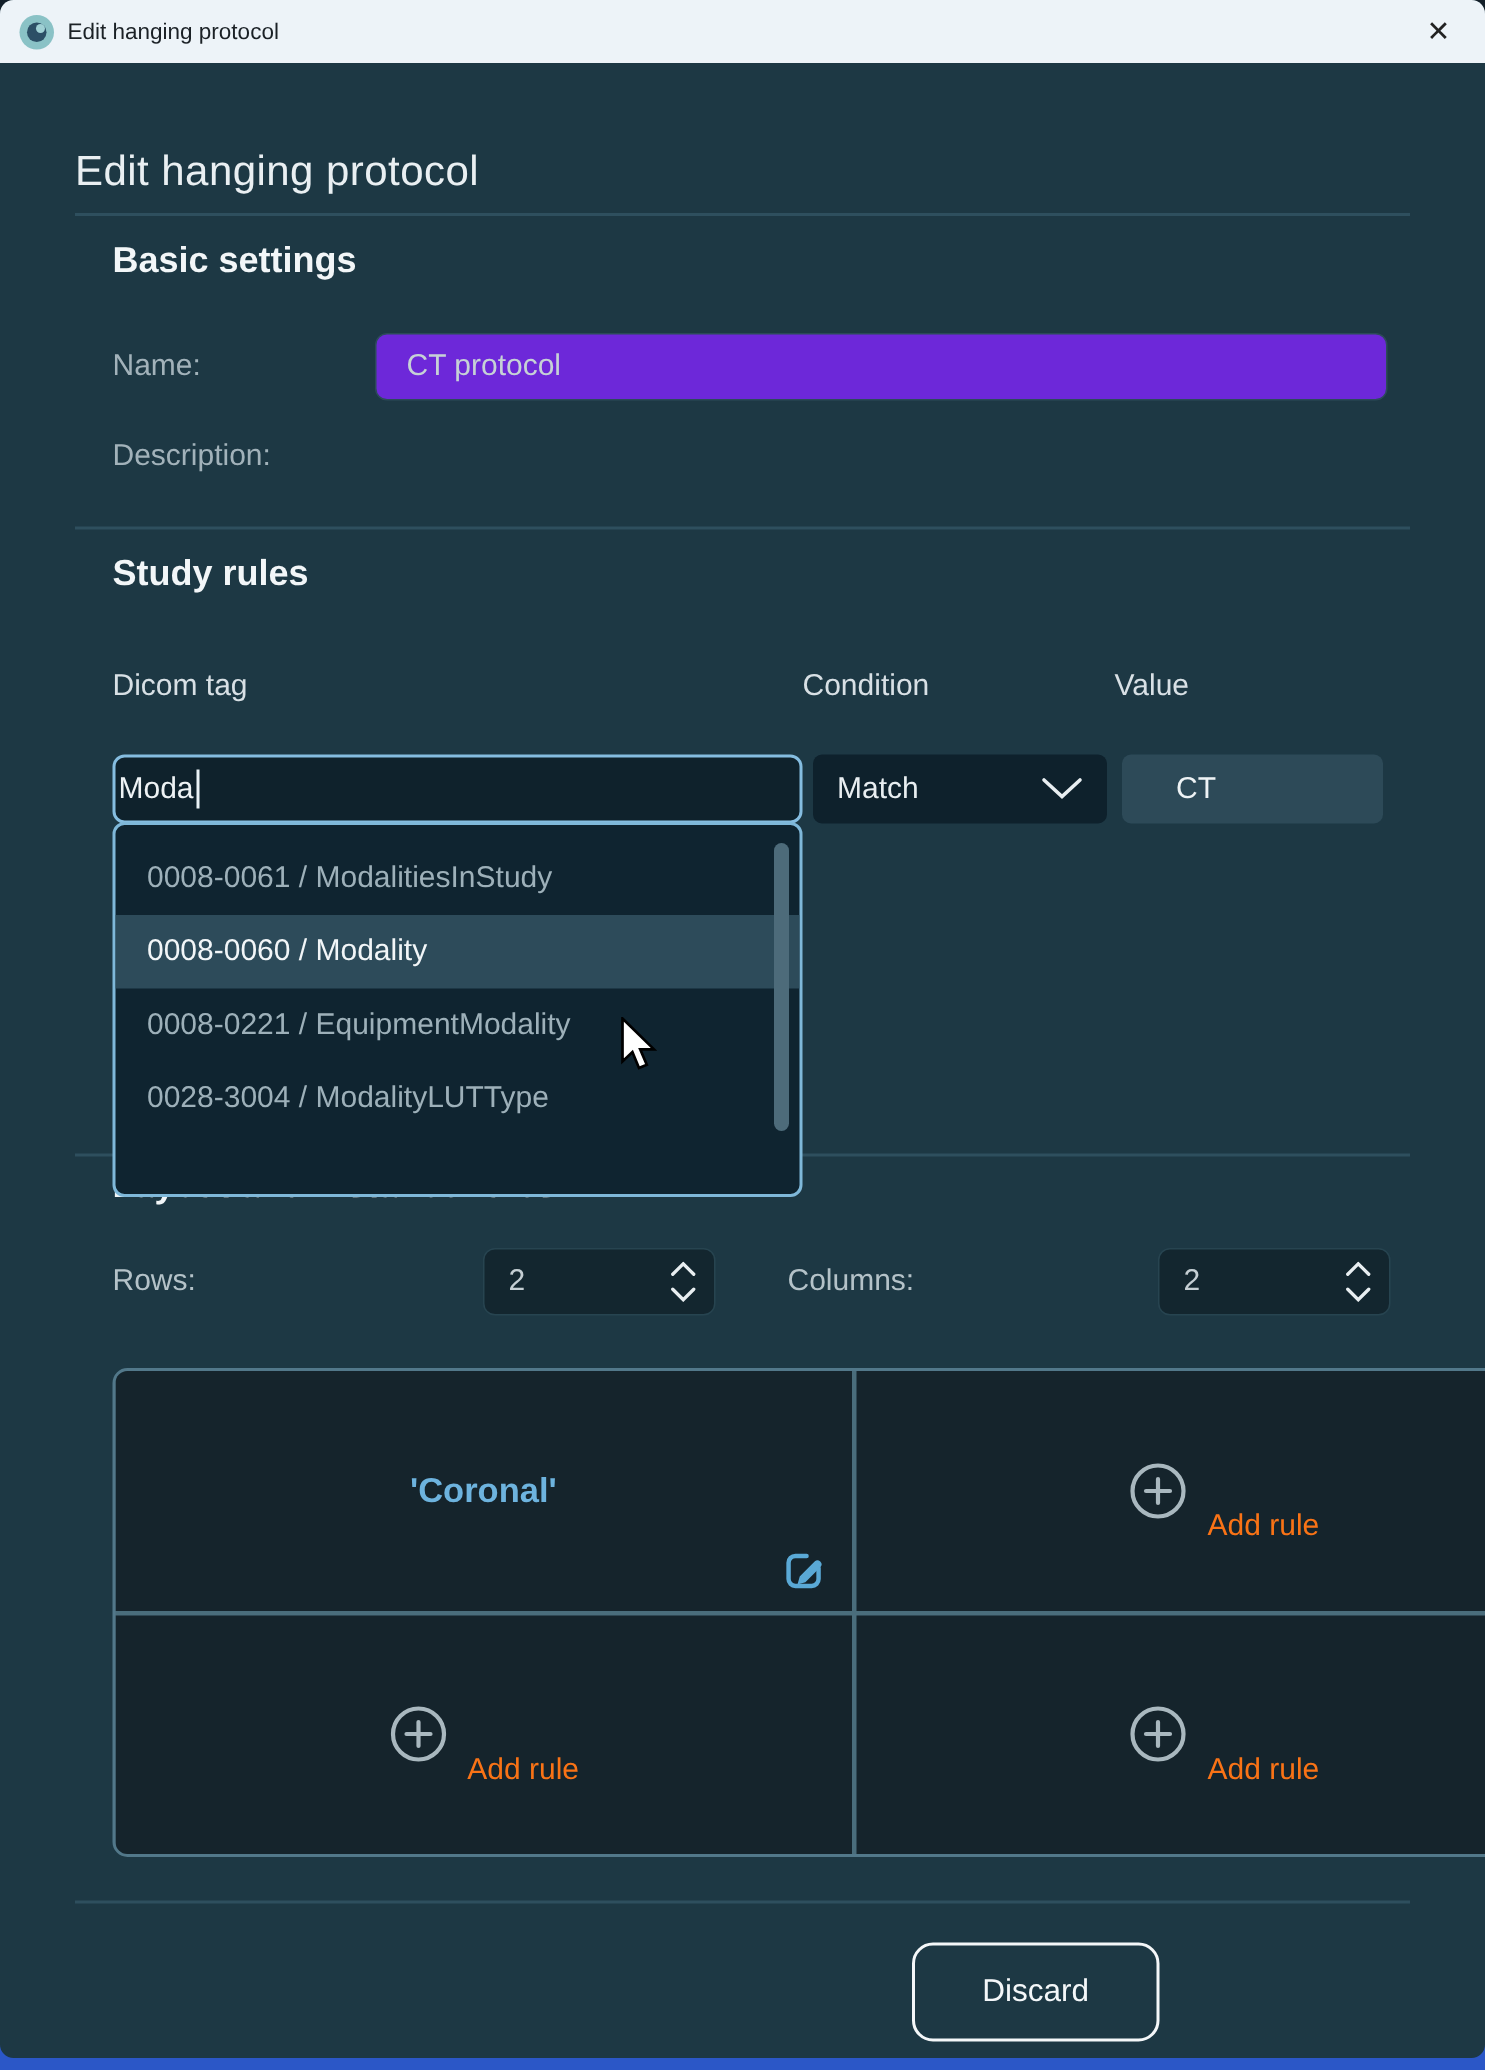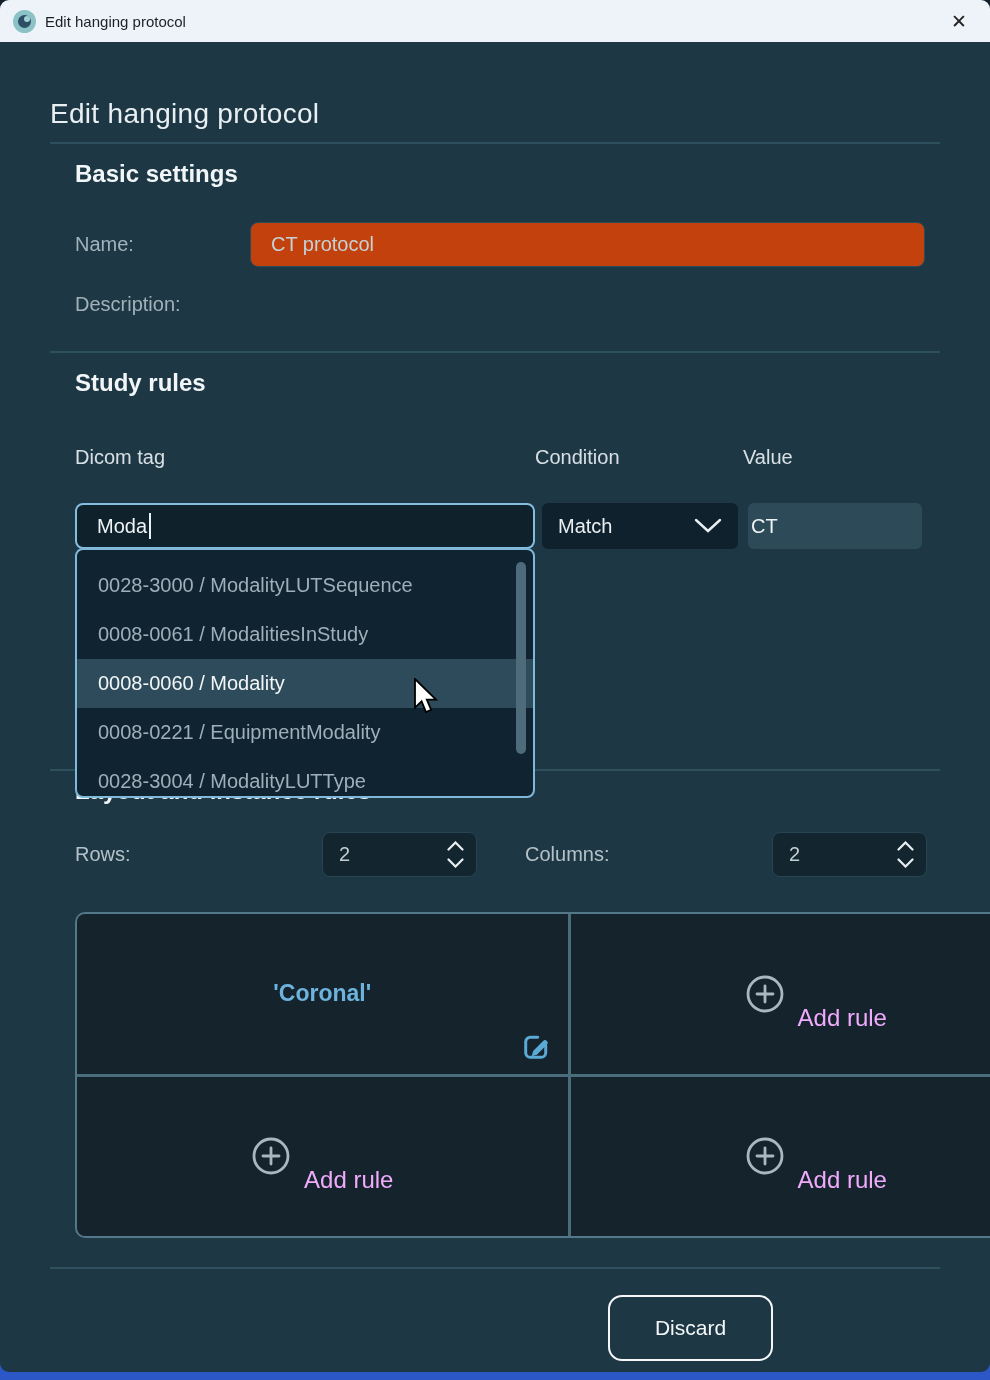--- a/index.html
+++ b/index.html
@@ -53,46 +53,46 @@
     font-size:24px; font-weight:700; color:#f2f6f8;
   }
   .basic-h { top:118px; }
   .study-h { top:327px; }
   .layout-h { top:735px; }
   .flabel { position:absolute; left:75px; font-size:20px; color:#a2b2ba; line-height:45px; }
   .name-row { top:180px; }
   .desc-row { top:240px; }
   .tinput {
     position:absolute; left:250px; width:675px; height:45px;
-    background:#c2410c; border:1px solid #2c4b59; border-radius:8px;
+    background:#6d28d9; border:1px solid #2c4b59; border-radius:8px;
     color:#c6d1d6; font-size:20px; padding:0 20px;
     font-family:"Liberation Sans", sans-serif;
   }
   .colhead { position:absolute; font-size:20px; color:#d8e0e5; top:404px; }
   .ch-tag { left:75px; }
   .ch-cond { left:535px; }
   .ch-val { left:743px; }
   
   .tagbox {
     position:absolute; left:75px; top:461px; width:460px; height:46px;
     background:#0f222c; border:2px solid #85bde0; border-radius:8px;
-    display:flex; align-items:center; padding-left:20px;
+    display:flex; align-items:center; padding-left:2px;
     font-size:20px; color:#eef3f5;
   }
   .caret { width:2px; height:26px; background:#e9f2f6; margin-left:2px; }
   .condbox {
     position:absolute; left:542px; top:461px; width:196px; height:46px;
     background:#0e212c; border-radius:6px; display:flex; align-items:center;
     padding:0 16px; font-size:20px; color:#e8eef1; cursor:pointer;
   }
   .condbox svg { margin-left:auto; }
   .valbox {
     position:absolute; left:748px; top:461px; width:174px; height:46px;
     background:#2d4a58; border-radius:6px; display:flex; align-items:center;
-    padding:0 3px; font-size:20px; color:#eef3f5;
+    padding:0 36px; font-size:20px; color:#eef3f5;
   }
   
   .dropdown {
     position:absolute; left:75px; top:506px; width:460px; height:250px;
     background:#0f2430; border:2px solid #7fb8d9; border-radius:8px;
     overflow:hidden; z-index:20; padding-top:11px;
   }
   .dd-item {
     height:49px; display:flex; align-items:center; padding-left:21px;
     font-size:20px; color:#9db0b9; cursor:pointer; white-space:nowrap;
@@ -126,21 +126,21 @@
     display:grid; grid-template-columns:1fr 1fr; grid-template-rows:1fr 1fr;
     gap:3px; background:#4a6d7c; border:2px solid #52788a;
     border-radius:10px; overflow:hidden;
   }
   .cell {
     background:#15242c; position:relative;
     display:flex; align-items:center; justify-content:center; gap:13px;
     cursor:pointer;
   }
   .cell-rule-label { font-size:23px; font-weight:700; color:#6db3de; }
-  .addrule-label { font-size:24px; color:#f0abfc;margin-top:48px; }
+  .addrule-label { font-size:20px; color:#f97316;margin-top:48px; }
   .editicon { position:absolute; right:16px; bottom:11px; }
   
   .btn {
     position:absolute; top:1253px; height:66px;
     border-radius:14px; background:transparent;
     display:flex; align-items:center; justify-content:center;
     font-size:21px; cursor:pointer;
   }
   .discard { left:608px; width:165px; border:2.5px solid #f4f7f9; color:#f4f7f9; }
   .okbtn { left:790px; width:150px; border:2.5px solid #7db6d8; color:#8ea2ac; }
@@ -186,21 +186,20 @@
       <svg width="28" height="16" viewBox="0 0 28 16">
         <polyline points="2,2 14,13 26,2" fill="none" stroke="#e8eef1" stroke-width="2.4" stroke-linecap="round"></polyline>
       </svg>
     </div>
 
     <div class="valbox">
       <span>CT</span>
     </div>
 
     <div class="dropdown">
-      <div class="dd-item">0028-3000 / ModalityLUTSequence</div>
       <div class="dd-item">0008-0061 / ModalitiesInStudy</div>
       <div class="dd-item selected">0008-0060 / Modality</div>
       <div class="dd-item">0008-0221 / EquipmentModality</div>
       <div class="dd-item">0028-3004 / ModalityLUTType</div>
       <div class="dd-scroll"></div>
     </div>
 
     <svg class="cursor" width="25" height="36" viewBox="0 0 12.5 18">
       <path d="M1 0.5 L1 14.8 L4.3 11.7 L6.5 17 L9.1 15.9 L6.9 10.8 L11.5 10.8 Z" fill="#ffffff" stroke="#000000" stroke-width="0.9"></path>
     </svg>

